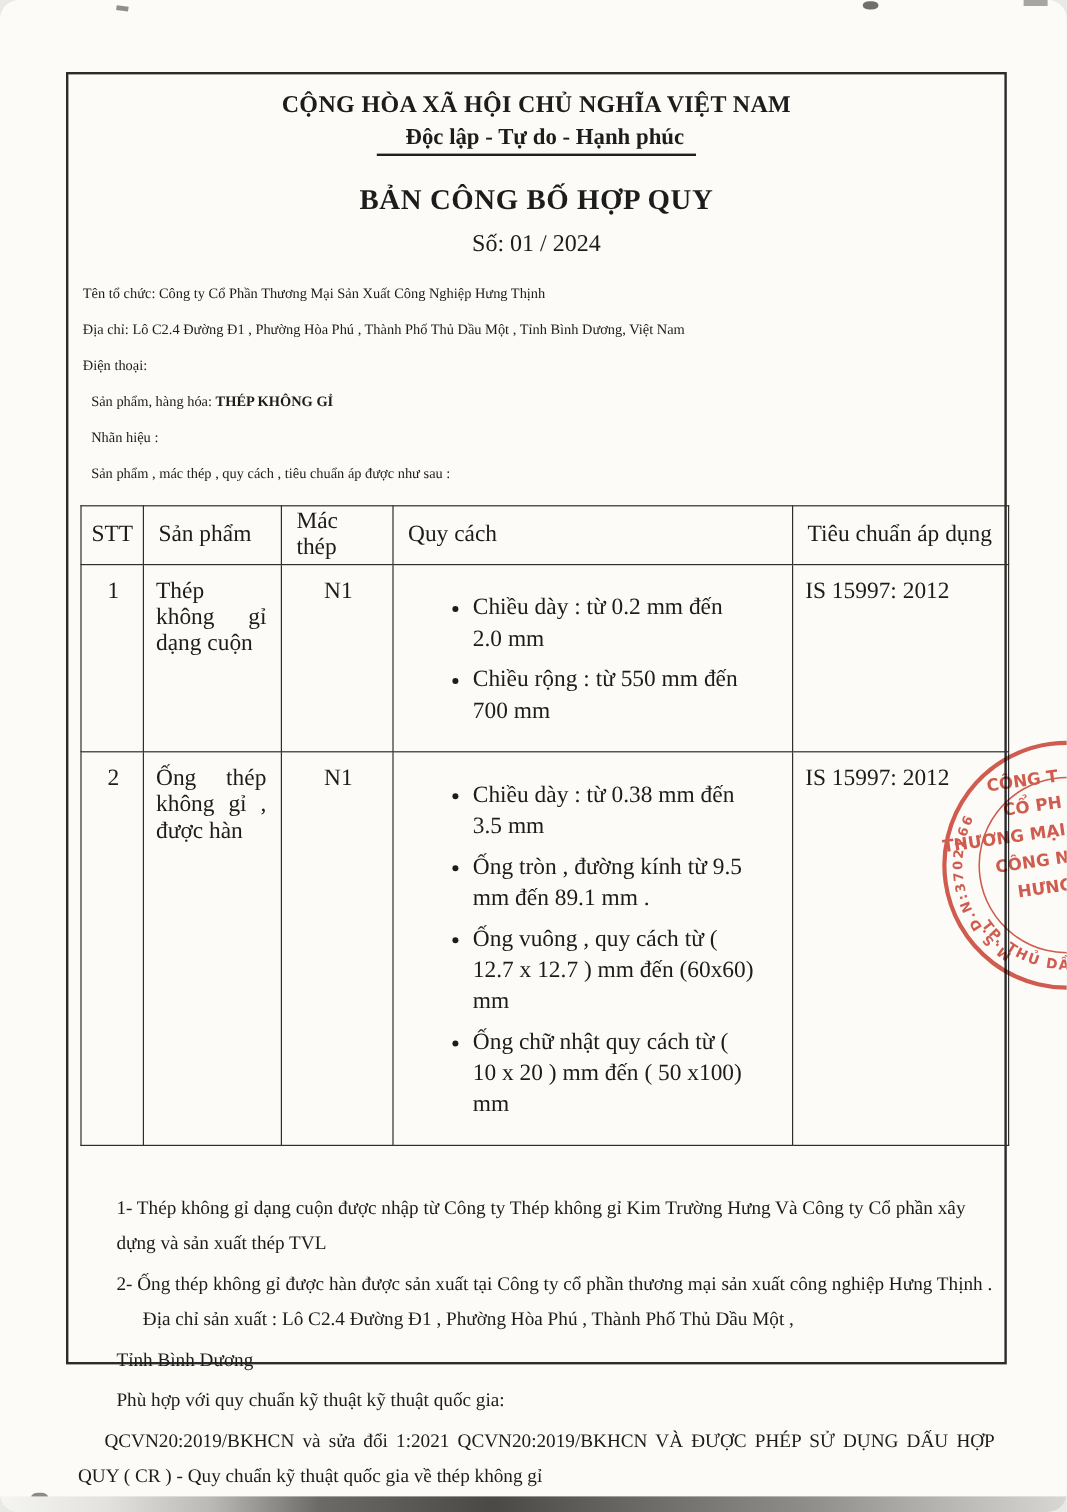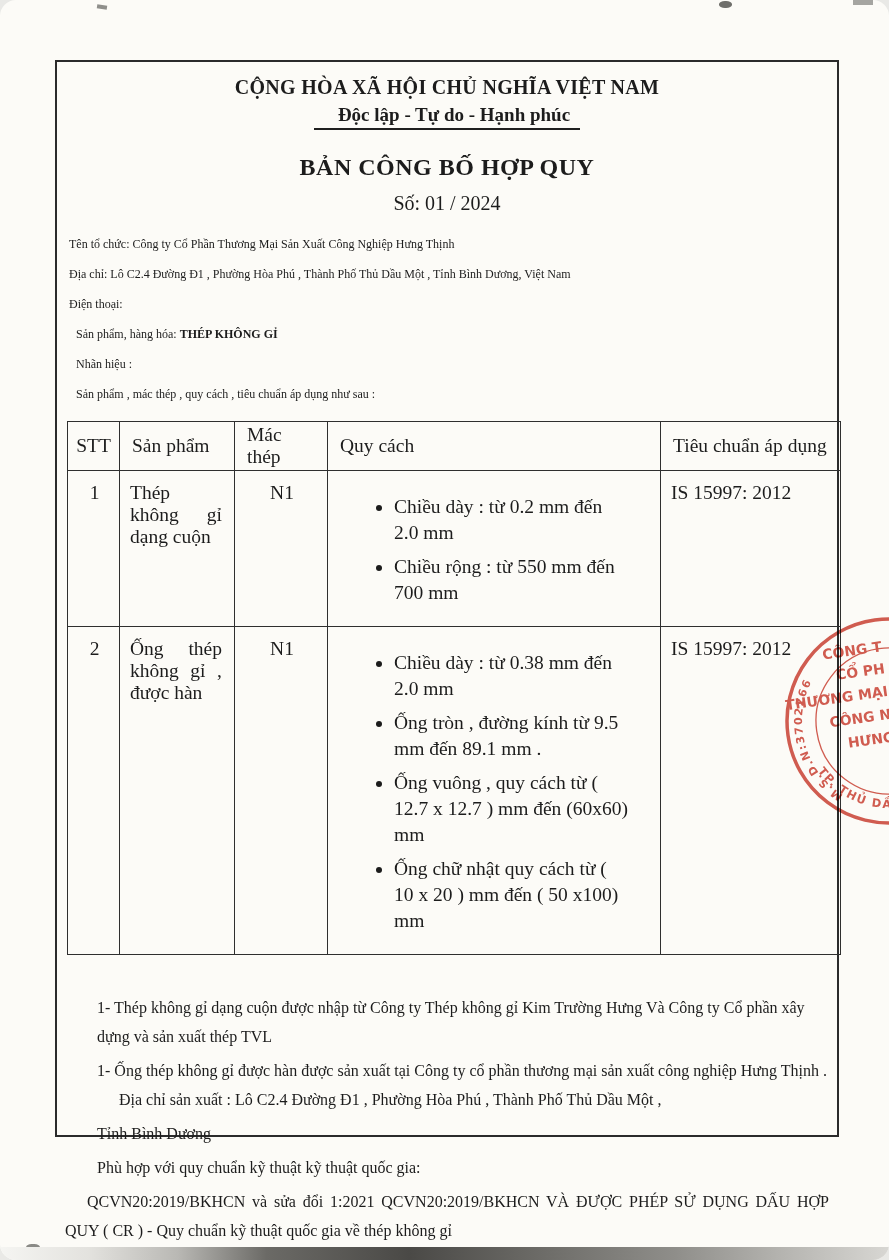--- a/index.html
+++ b/index.html
@@ -86,21 +86,21 @@
 
     <div class="doc-title">BẢN CÔNG BỐ HỢP QUY</div>
     <div class="doc-number">Số: 01 / 2024</div>
 
     <div class="info">
       <p>Tên tổ chức: Công ty Cổ Phần Thương Mại Sản Xuất Công Nghiệp Hưng Thịnh</p>
       <p>Địa chỉ: Lô C2.4 Đường Đ1 , Phường Hòa Phú , Thành Phố Thủ Dầu Một , Tỉnh Bình Dương, Việt Nam</p>
       <p>Điện thoại:</p>
       <p class="ind"><span>Sản phẩm, hàng hóa: </span><b>THÉP KHÔNG GỈ</b></p>
       <p class="ind">Nhãn hiệu :</p>
-      <p class="ind">Sản phẩm , mác thép , quy cách , tiêu chuẩn áp dụng như sau :</p>
+      <p class="ind">Sản phẩm , mác thép , quy cách , tiêu chuẩn áp được như sau :</p>
     </div>
 
     <table class="doc-table">
       <colgroup>
         <col style="width:52px">
           <col style="width:115px">
           <col style="width:93px">
           <col style="width:333px">
           <col style="width:180px">
       </colgroup>
@@ -123,34 +123,34 @@
             </ul>
           </td>
           <td class="c-tc">IS 15997: 2012</td>
         </tr>
         <tr class="r2">
           <td class="c-stt">2</td>
           <td class="c-sp">Ống thép không gỉ , được hàn</td>
           <td class="c-mt">N1</td>
           <td class="c-qc">
             <ul>
-              <li>Chiều dày : từ 0.38 mm đến 2.0 mm</li>
+              <li>Chiều dày : từ 0.38 mm đến 3.5 mm</li>
               <li>Ống tròn , đường kính từ 9.5 mm đến 89.1 mm .</li>
               <li>Ống vuông , quy cách từ ( 12.7 x 12.7 ) mm đến (60x60) mm</li>
               <li>Ống chữ nhật quy cách từ ( 10 x 20 ) mm đến ( 50 x100) mm</li>
             </ul>
           </td>
           <td class="c-tc">IS 15997: 2012</td>
         </tr>
       </tbody>
     </table>
 
     <div class="notes">
       <p class="lvl">1- Thép không gỉ dạng cuộn được nhập từ Công ty Thép không gỉ Kim Trường Hưng Và Công ty Cổ phần xây dựng và sản xuất thép TVL</p>
-      <p class="hang">1- Ống thép không gỉ được hàn được sản xuất tại Công ty cổ phần thương mại sản xuất công nghiệp Hưng Thịnh . Địa chỉ sản xuất : Lô C2.4 Đường Đ1 , Phường Hòa Phú , Thành Phố Thủ Dầu Một ,</p>
+      <p class="hang">2- Ống thép không gỉ được hàn được sản xuất tại Công ty cổ phần thương mại sản xuất công nghiệp Hưng Thịnh . Địa chỉ sản xuất : Lô C2.4 Đường Đ1 , Phường Hòa Phú , Thành Phố Thủ Dầu Một ,</p>
       <p class="lvl">Tỉnh Bình Dương</p>
       <p class="lvl">Phù hợp với quy chuẩn kỹ thuật kỹ thuật quốc gia:</p>
       <p class="reg">QCVN20:2019/BKHCN và sửa đổi 1:2021 QCVN20:2019/BKHCN VÀ ĐƯỢC PHÉP SỬ DỤNG DẤU HỢP QUY ( CR ) -  Quy chuẩn kỹ thuật quốc gia về thép không gỉ</p>
     </div>
   </div>
 
   <svg class="stamp" viewBox="0 0 220 220">
     <defs>
       <path id="arcTop" d="M 110,197 A 87,87 0 0 1 110,23"></path>
       <path id="arcBottom" d="M 23,110 A 87,87 0 0 0 197,110"></path>

